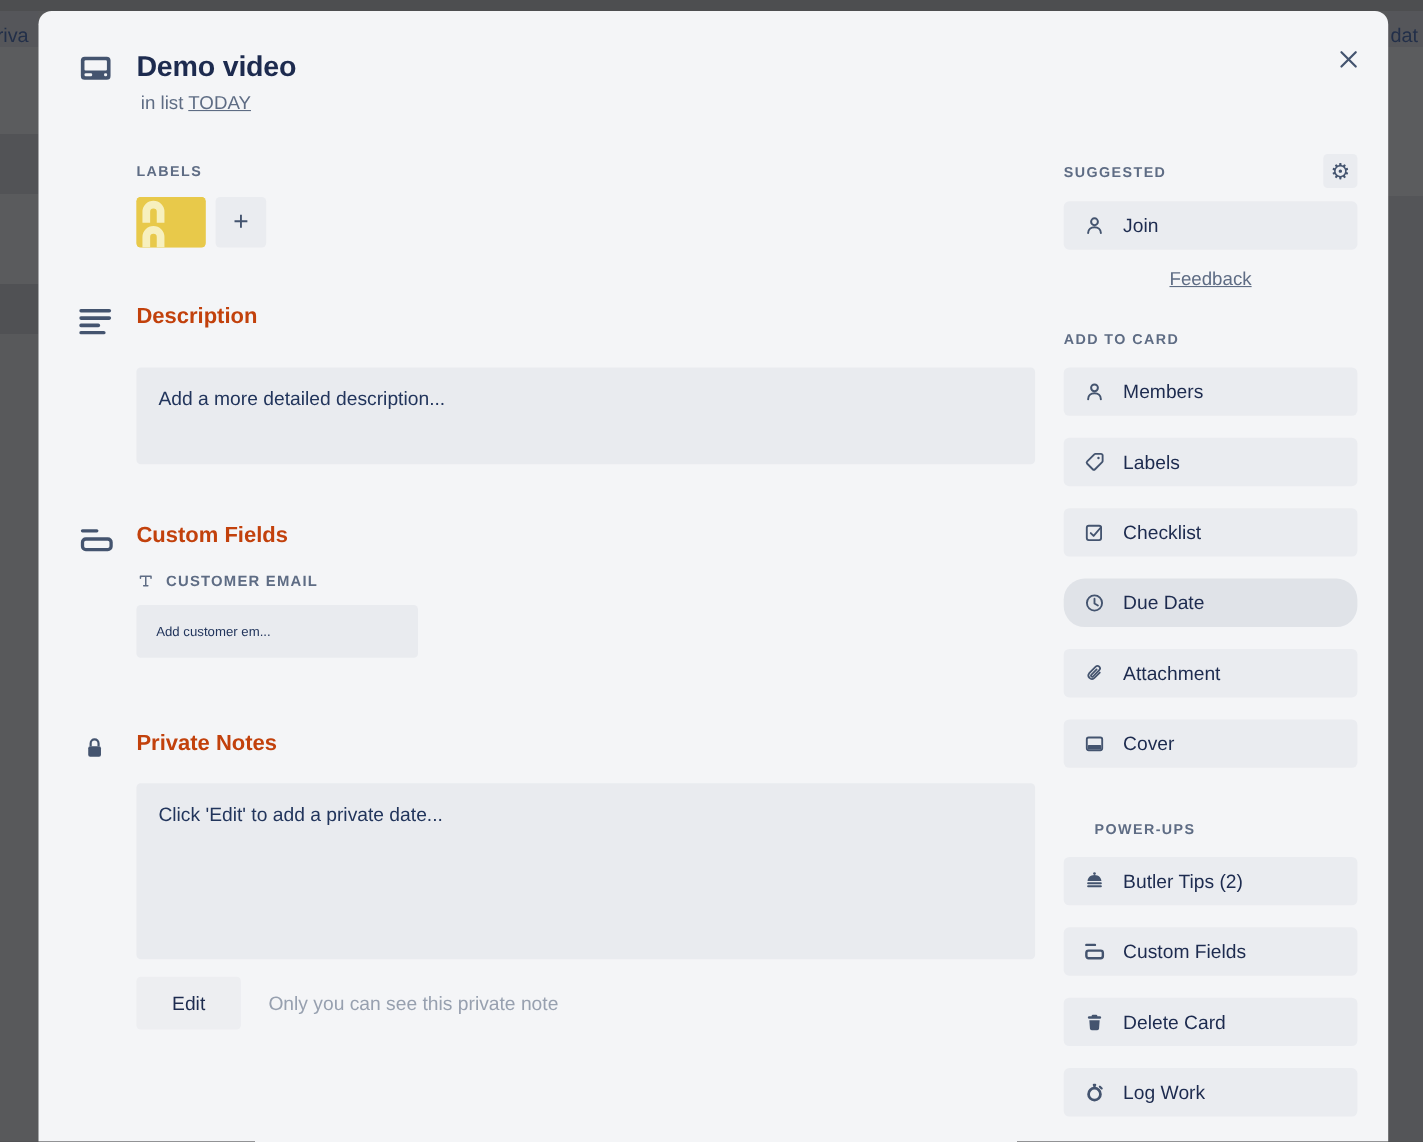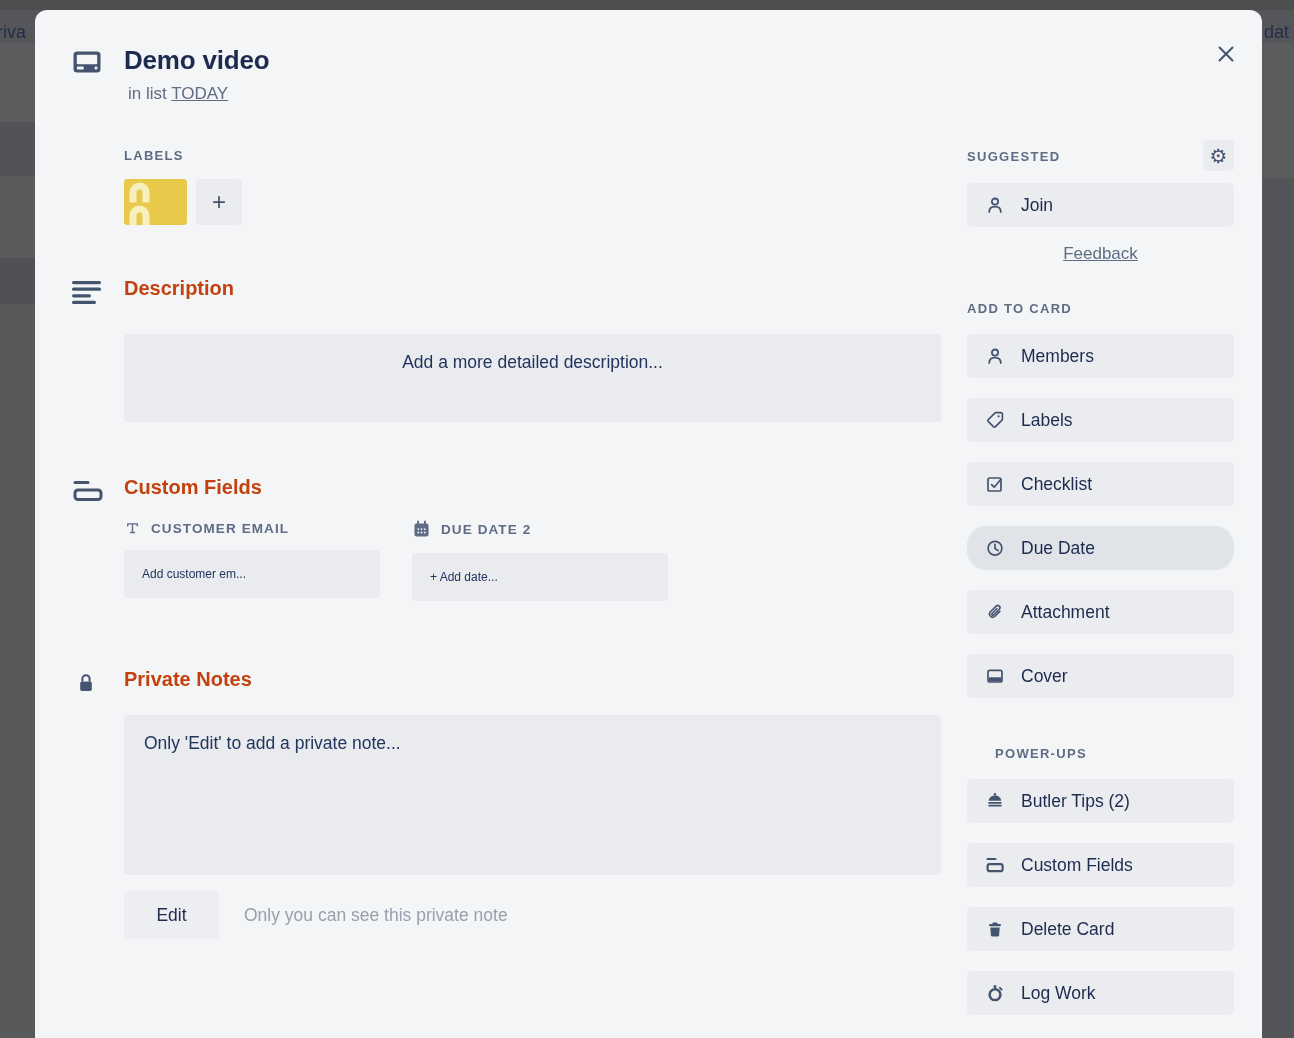--- a/index.html
+++ b/index.html
@@ -38,21 +38,21 @@
   .chips { margin-top:16px; display:flex; gap:9px; }
   .label-chip { width:63px; height:46px; border-radius:4px; background:#e8c94a; overflow:hidden; cursor:pointer; }
   .add-chip { width:46px; height:46px; border-radius:4px; background:#eaecf0; border:0; cursor:pointer;
     font-size:24px; font-weight:400; color:#44546f; line-height:1; }
 
   .section { margin-top:52px; }
   h2 { font-size:20px; font-weight:700; color:#c2410c; }
   .sec-icon { margin-top:3px; }
   .big-box { margin-top:34px; width:817px; border-radius:4px; background:#e9ebef; padding:18px 20px;
     font-size:17.5px; color:#22355c; cursor:pointer; }
-  .desc-box { height:88px;text-align:center; }
+  .desc-box { height:88px; }
   .notes-box { margin-top:24px; height:160px; }
 
   .fields-row { margin-top:21px; display:flex; gap:32px; }
   .field { width:256px; }
   .field-label { display:flex; align-items:center; gap:10px; font-size:13.5px; font-weight:700;
     color:#5e6c84; letter-spacing:1.1px; }
   .field-input { margin-top:14px; height:48px; border-radius:4px; background:#e9ebef; display:flex;
     align-items:center; padding:0 18px; font-size:12px; color:#22355c; cursor:pointer; }
 
   .pn-section { margin-top:67px; }
@@ -188,57 +188,37 @@
                   <svg width="17" height="16" viewBox="0 0 20 20">
                     <path d="M4 4.8 H16 M4 4.8 V7.2 M16 4.8 V7.2 M10 4.8 V15.6 M7.6 15.6 H12.4" fill="none" stroke="#5e6c84" stroke-width="1.7" stroke-linecap="round"></path>
                   </svg>
                 </span>
                 <span>CUSTOMER EMAIL</span>
               </div>
               <div class="field-input">
                 <span>Add customer em...</span>
               </div>
             </div>
-            <div class="field">
-              <div class="field-label">
-                <span>
-                  <svg width="19" height="19" viewBox="0 0 20 20">
-                    <path d="M6.4 1.6 V4.4 M13.6 1.6 V4.4" stroke="#5e6c84" stroke-width="2" stroke-linecap="round"></path>
-                    <rect x="2.6" y="3.8" width="14.8" height="13.6" rx="2.2" fill="#5e6c84"></rect>
-                    <circle cx="6.6" cy="9.6" r="1" fill="#f4f5f7"></circle>
-                      <circle cx="10" cy="9.6" r="1" fill="#f4f5f7"></circle>
-                      <circle cx="13.4" cy="9.6" r="1" fill="#f4f5f7"></circle>
-                    <circle cx="6.6" cy="13.2" r="1" fill="#f4f5f7"></circle>
-                      <circle cx="10" cy="13.2" r="1" fill="#f4f5f7"></circle>
-                      <circle cx="13.4" cy="13.2" r="1" fill="#f4f5f7"></circle>
-                  </svg>
-                </span>
-                <span>DUE DATE 2</span>
-              </div>
-              <div class="field-input">
-                <span>+ Add date...</span>
-              </div>
-            </div>
           </div>
         </div>
       </div>
 
       <div class="row pn-section">
         <div class="gutter">
           <span class="sec-icon" style="margin-left:4px;">
             <svg width="20" height="25" viewBox="0 0 20 25">
               <path d="M6.4 10.5 V7.8 a3.6 3.6 0 0 1 7.2 0 V10.5" fill="none" stroke="#44546f" stroke-width="2"></path>
               <rect x="4.2" y="10.5" width="11.6" height="9.5" rx="1.8" fill="#44546f"></rect>
             </svg>
           </span>
         </div>
         <div class="content">
           <h2>Private Notes</h2>
           <div class="big-box notes-box">
-            <span>Only 'Edit' to add a private note...</span>
+            <span>Click 'Edit' to add a private date...</span>
           </div>
           <div class="edit-row">
             <button class="edit-btn">Edit</button>
             <span class="edit-caption">Only you can see this private note</span>
           </div>
         </div>
       </div>
 
     </div>
 

